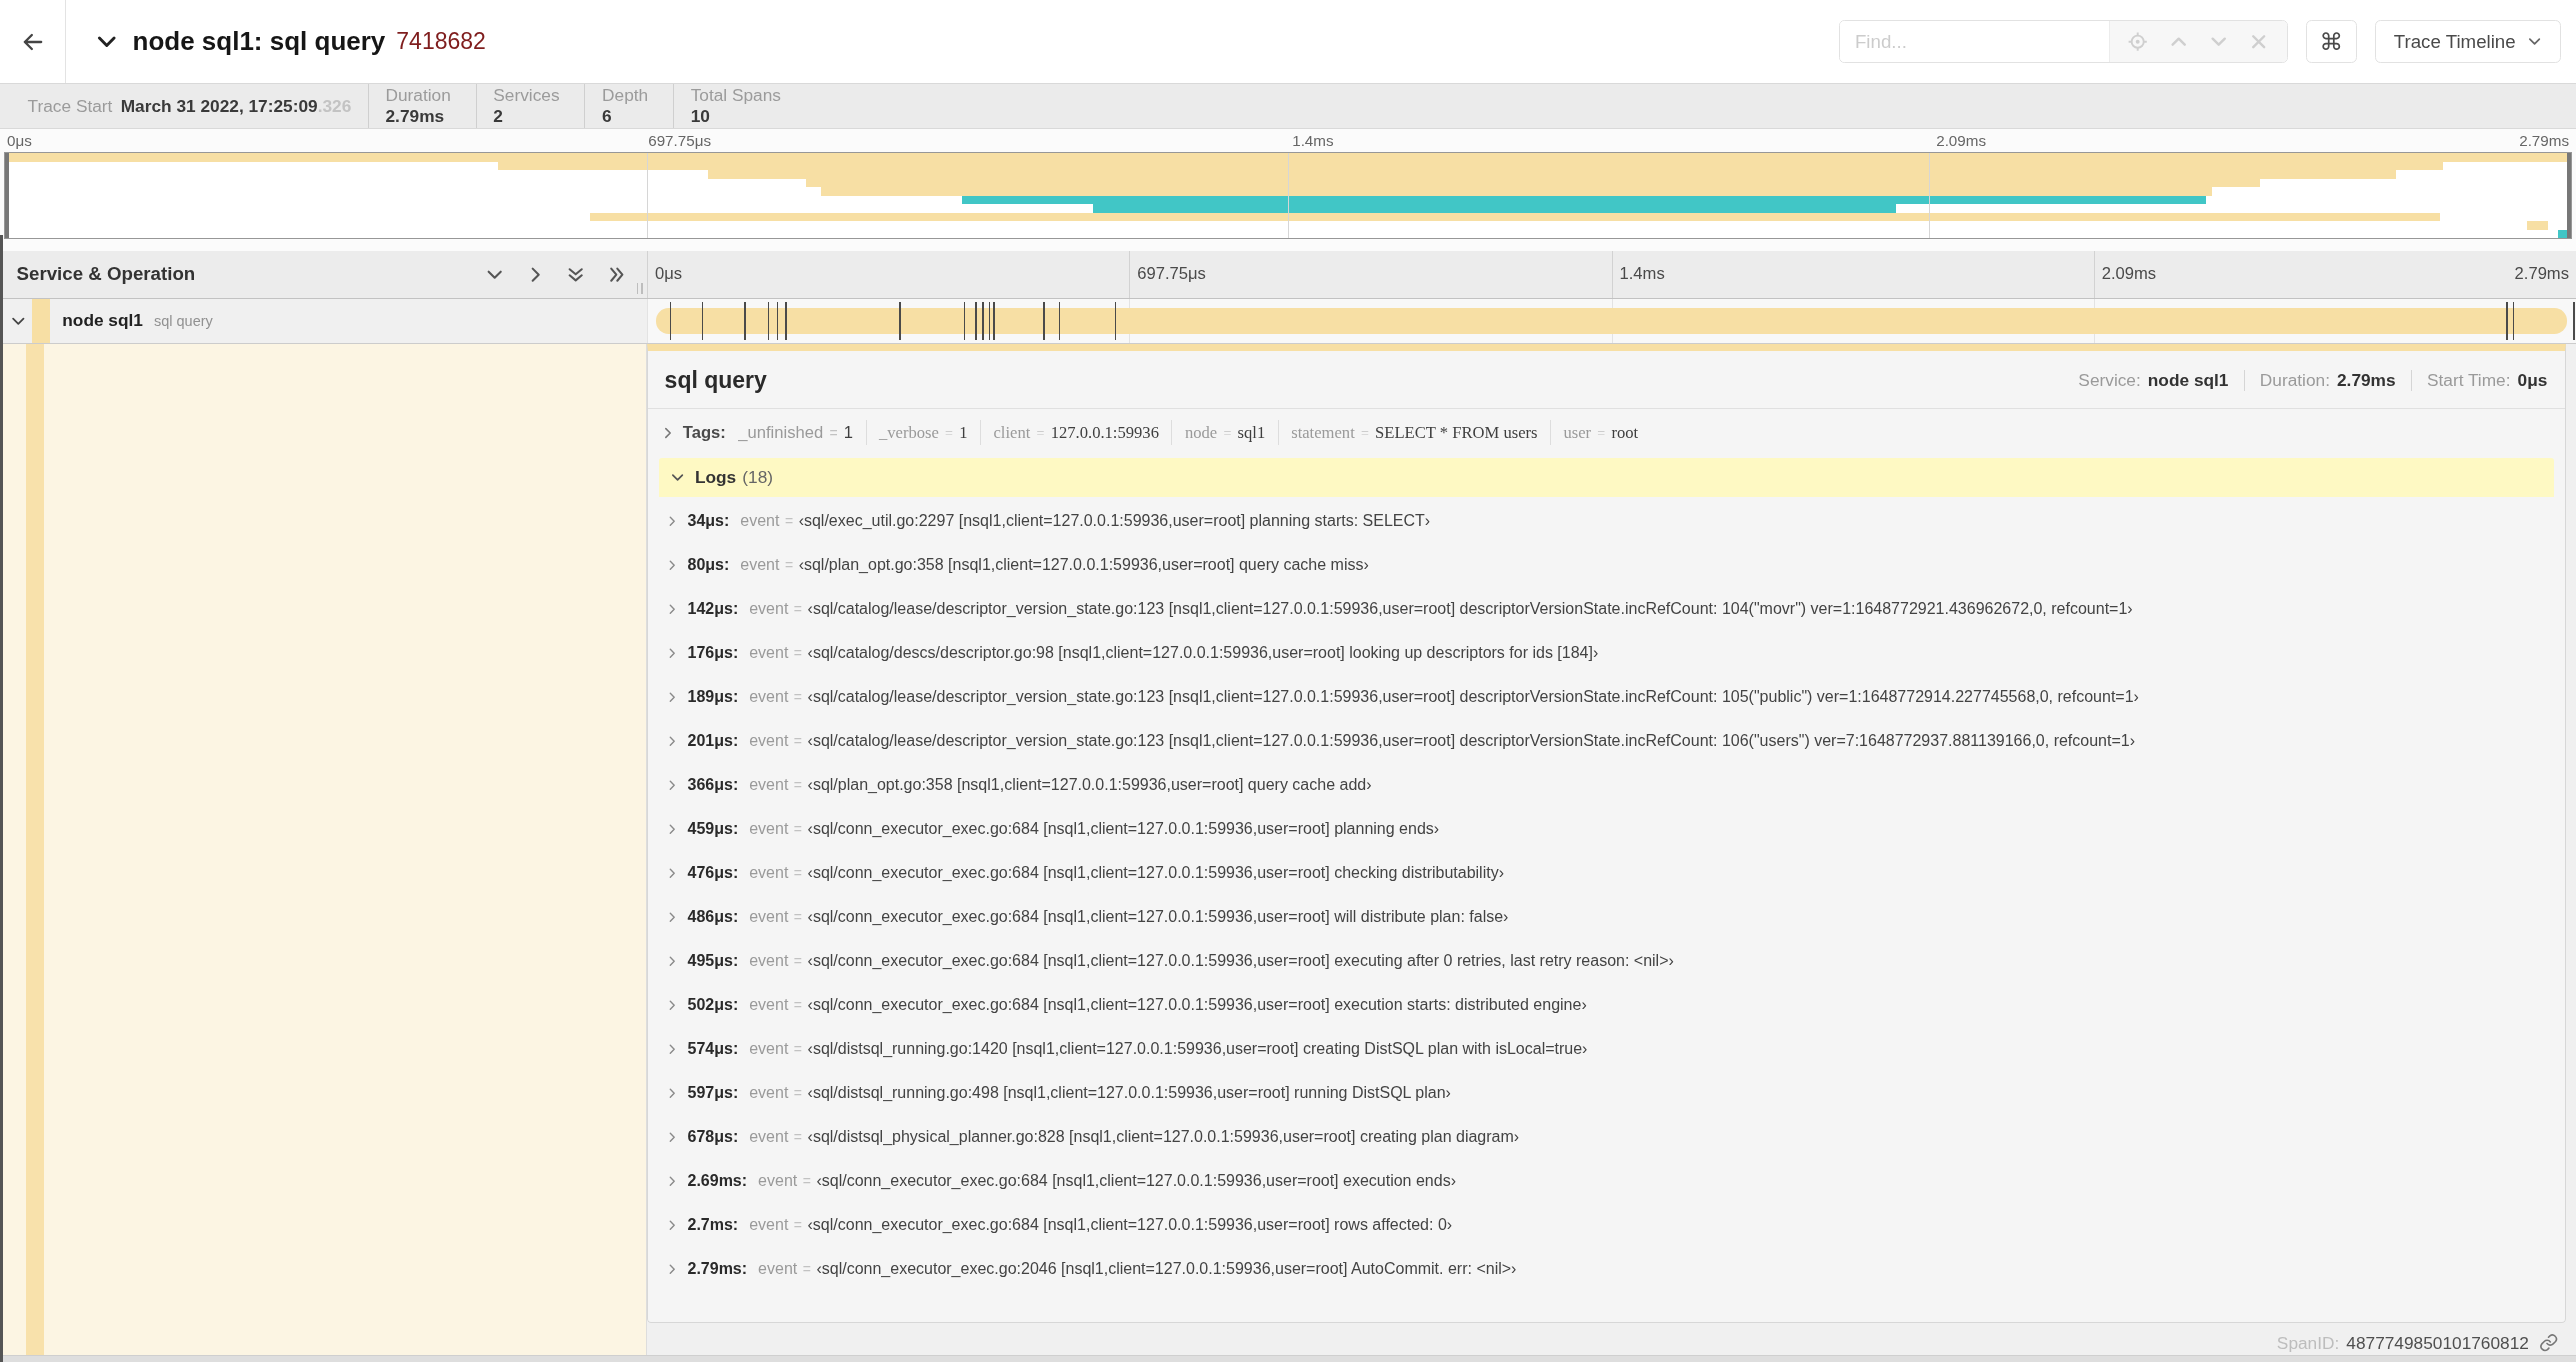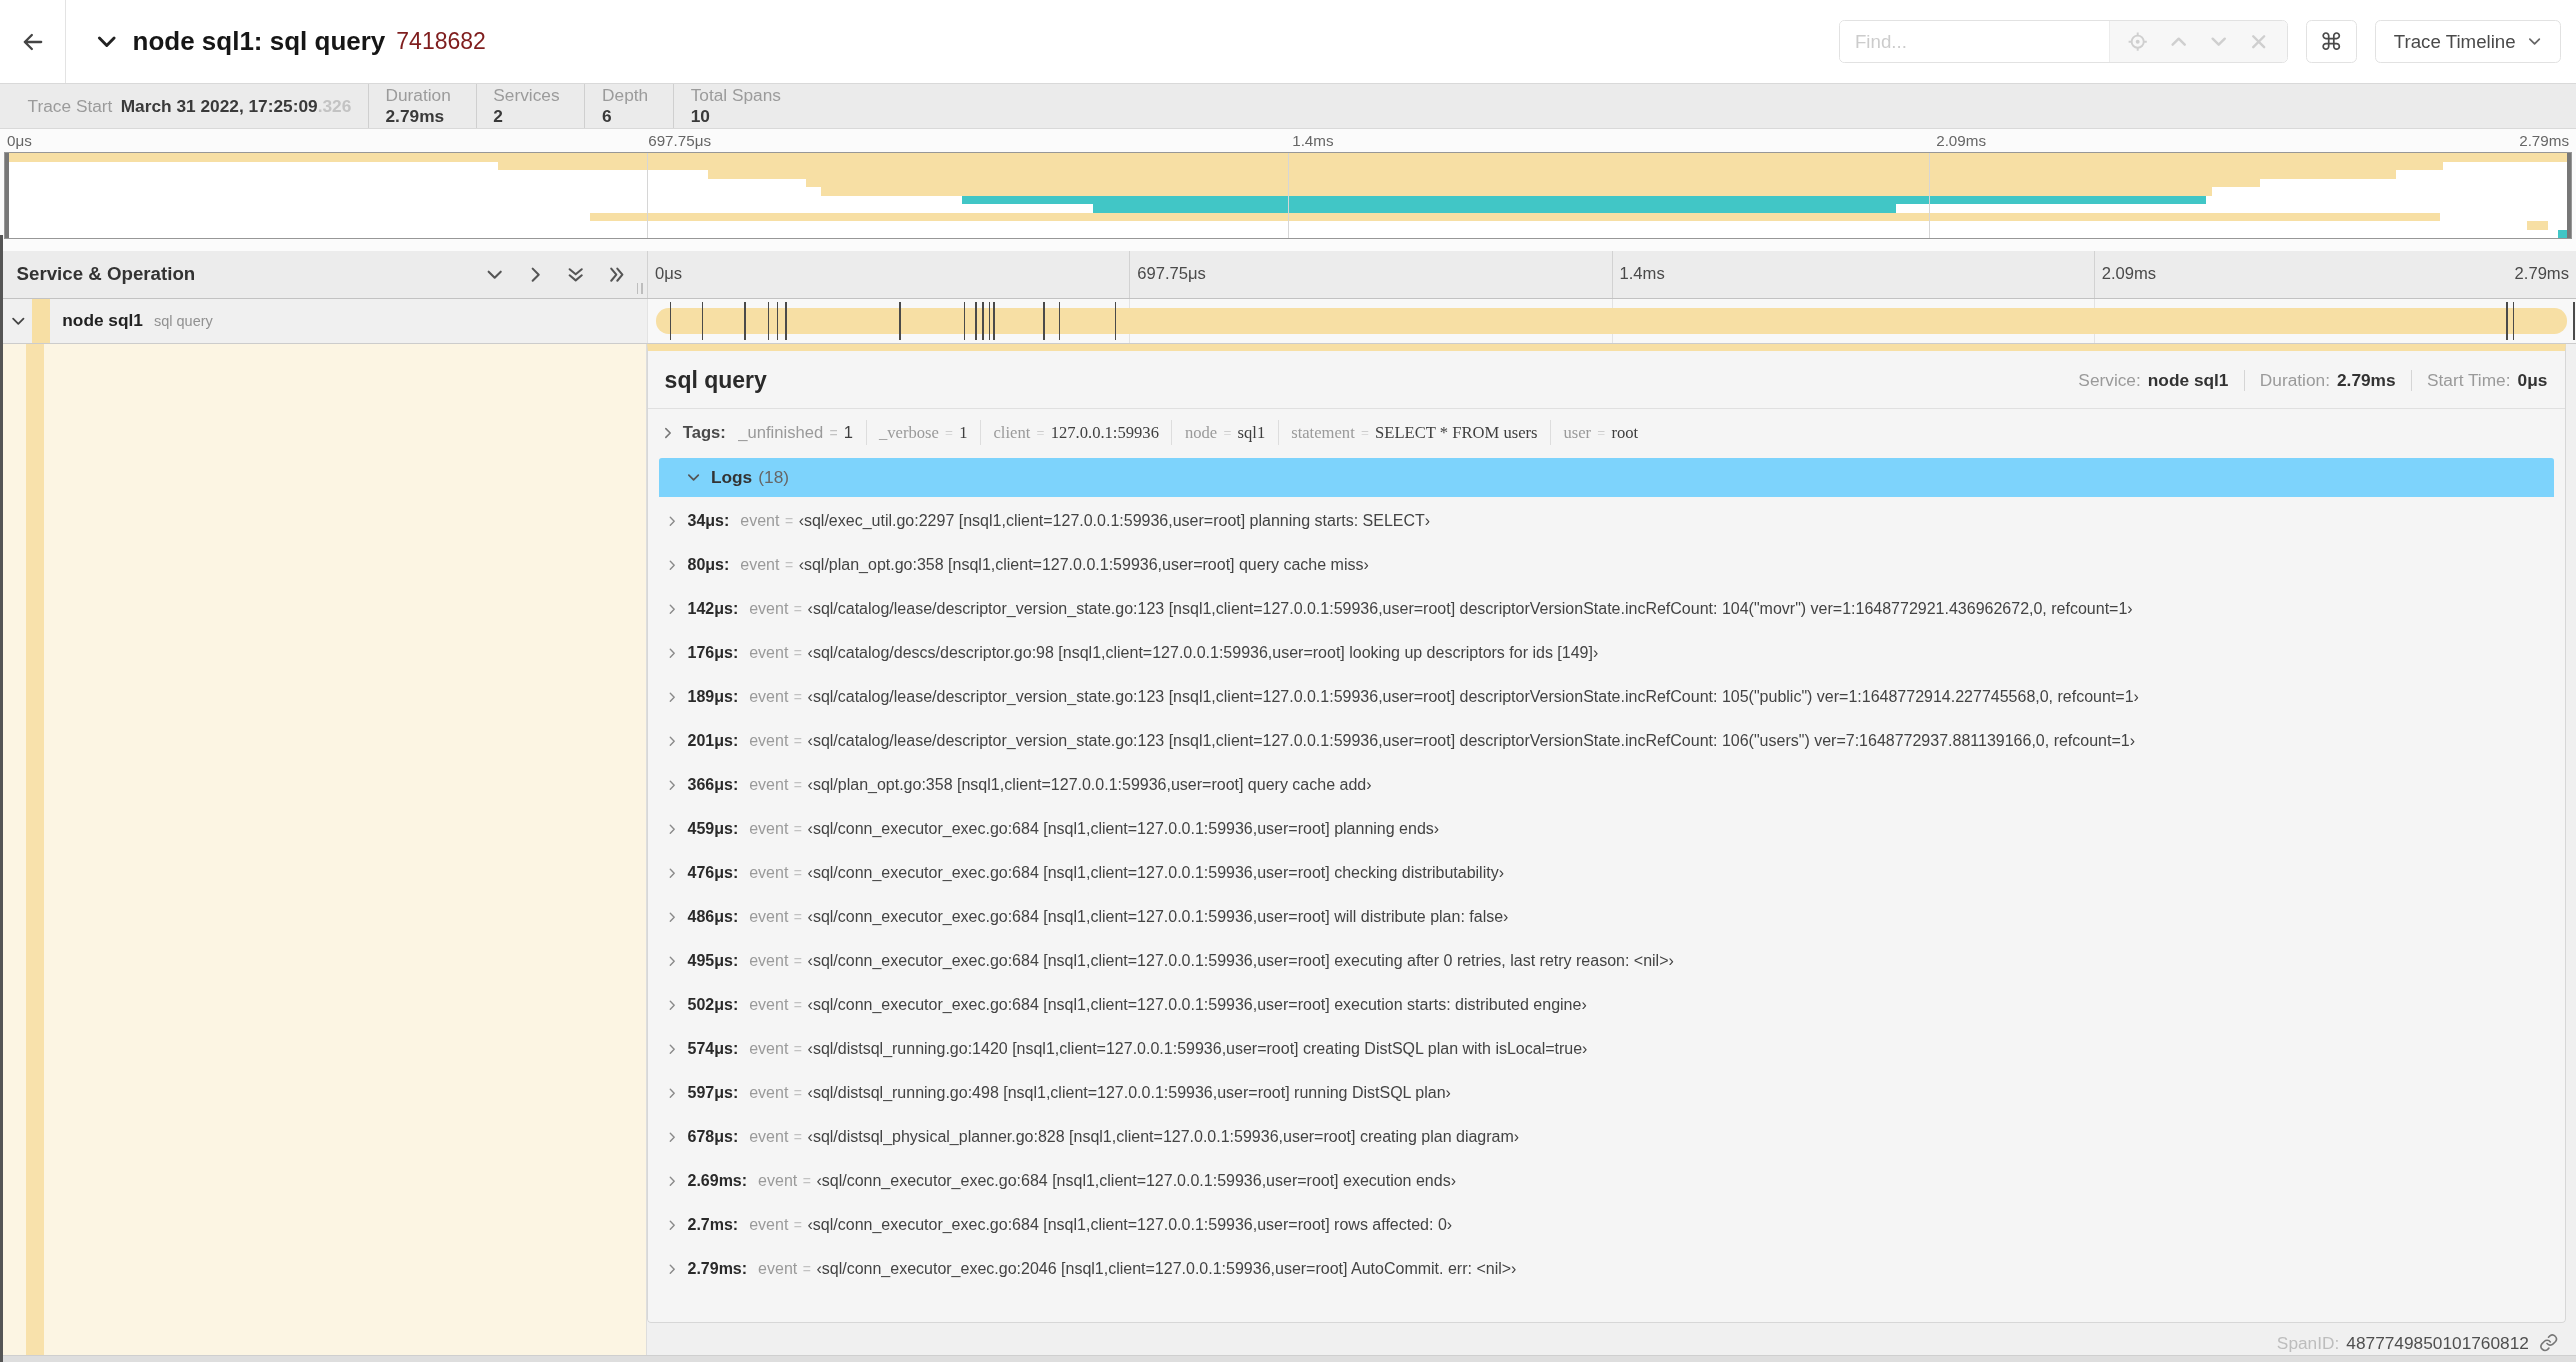--- a/index.html
+++ b/index.html
@@ -83,21 +83,21 @@
   .info-value { color: #333; font-weight: 700; }
 
   .tags-row { display: flex; align-items: center; padding: 11px 16.6px 9.7px 12.5px; font-size: 16.6px; }
   .tags-label { font-weight: 700; color: #4a4a4a; margin-left: 8.3px; }
   .tag-item { display: inline-flex; align-items: baseline; padding: 1.4px 12.5px; line-height: 21px; }
   .tag-item + .tag-item { border-left: 0.7px solid #dddddd; font-family: Liberation Serif, serif; }
   .tag-key { color: #9a9a9a; }
   .tag-eq { color: #c2c2c2; font-size: 14px; margin: 0 6.2px; }
   .tag-val { color: #3f3f3f; }
 
-  .logs-head { margin: 2.8px 11px 0 11px; background: #7dd3fc; border-radius: 2.8px 2.8px 0 0; display: flex; align-items: center; padding: 9px 27px; font-size: 17.3px; cursor: pointer; }
+  .logs-head { margin: 2.8px 11px 0 11px; background: #fef9c3; border-radius: 2.8px 2.8px 0 0; display: flex; align-items: center; padding: 9px 11px; font-size: 17.3px; cursor: pointer; }
   .logs-label { font-weight: 700; color: #333; margin-left: 9.7px; }
   .logs-count { color: #666; margin-left: 6.2px; font-weight: 400; }
 
   .logs-list { margin: 2.8px 11px 0 11px; }
   .log-row { display: flex; align-items: center; height: 44px; padding-left: 7px; font-size: 16px; white-space: nowrap; overflow: hidden; cursor: pointer; }
   .log-row svg { flex: 0 0 auto; }
   .log-time { font-weight: 700; color: #2a2a2a; margin: 0 11px 0 9px; }
   .log-key { color: #9a9a9a; }
   .log-eq { color: #c2c2c2; margin: 0 5.5px; font-size: 14px; }
   .log-val { color: #434343; }
@@ -436,21 +436,21 @@
             </div>
             <div class="log-row">
               <span style="display: flex;">
                 <svg width="12.5" height="12.5" viewBox="0 0 16 16">
                   <path d="M5.5 3l5 5-5 5" fill="none" stroke="#8a8a8a" stroke-width="1.8" stroke-linecap="round" stroke-linejoin="round"></path>
                 </svg>
               </span>
               <span class="log-time">176μs:</span>
               <span class="log-key">event</span>
               <span class="log-eq">=</span>
-              <span class="log-val">‹sql/catalog/descs/descriptor.go:98 [nsql1,client=127.0.0.1:59936,user=root] looking up descriptors for ids [149]›</span>
+              <span class="log-val">‹sql/catalog/descs/descriptor.go:98 [nsql1,client=127.0.0.1:59936,user=root] looking up descriptors for ids [184]›</span>
             </div>
             <div class="log-row">
               <span style="display: flex;">
                 <svg width="12.5" height="12.5" viewBox="0 0 16 16">
                   <path d="M5.5 3l5 5-5 5" fill="none" stroke="#8a8a8a" stroke-width="1.8" stroke-linecap="round" stroke-linejoin="round"></path>
                 </svg>
               </span>
               <span class="log-time">189μs:</span>
               <span class="log-key">event</span>
               <span class="log-eq">=</span>

